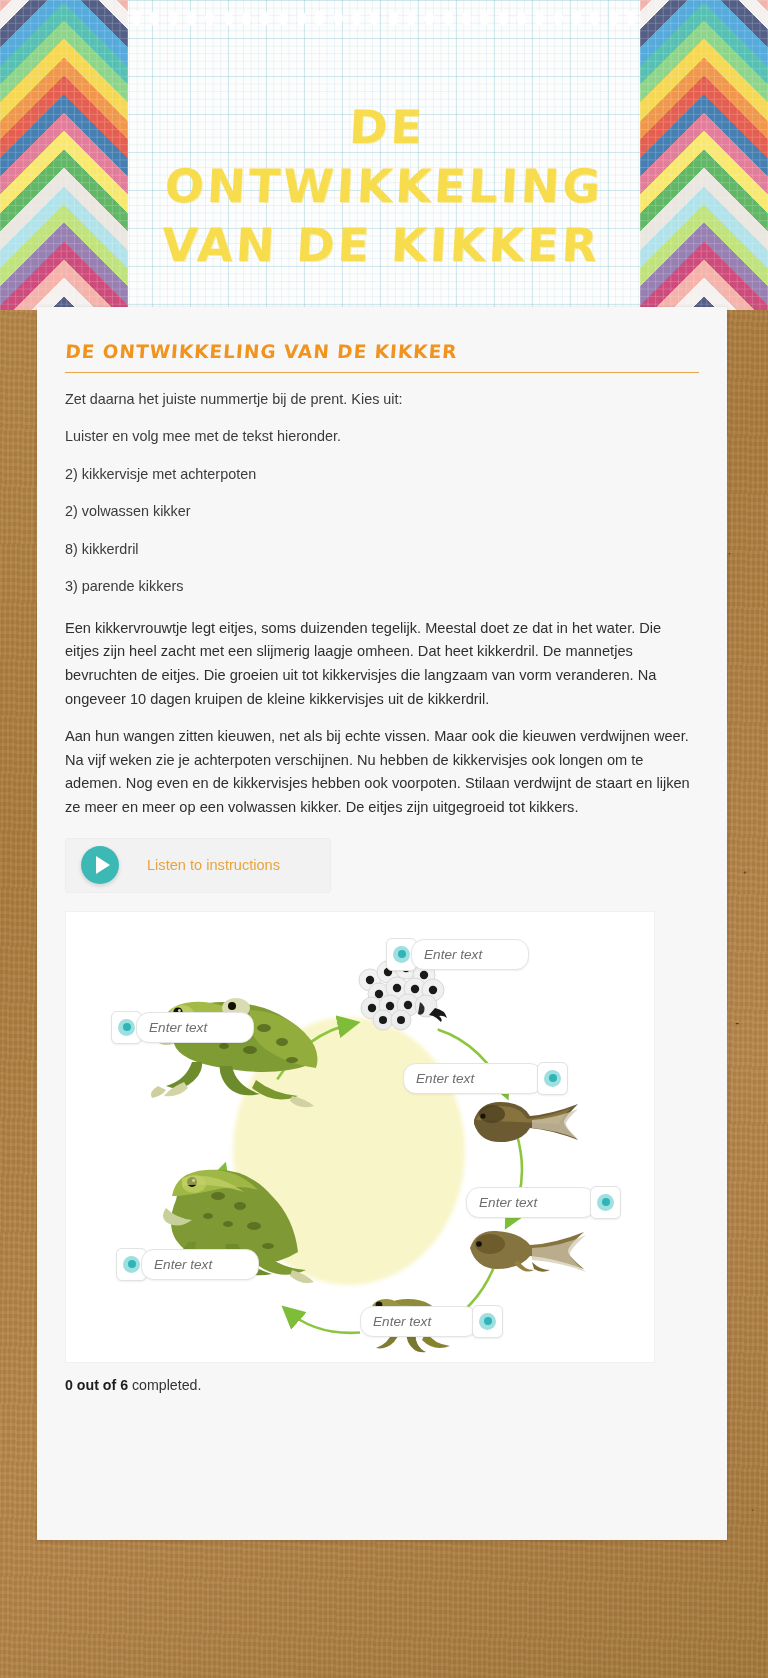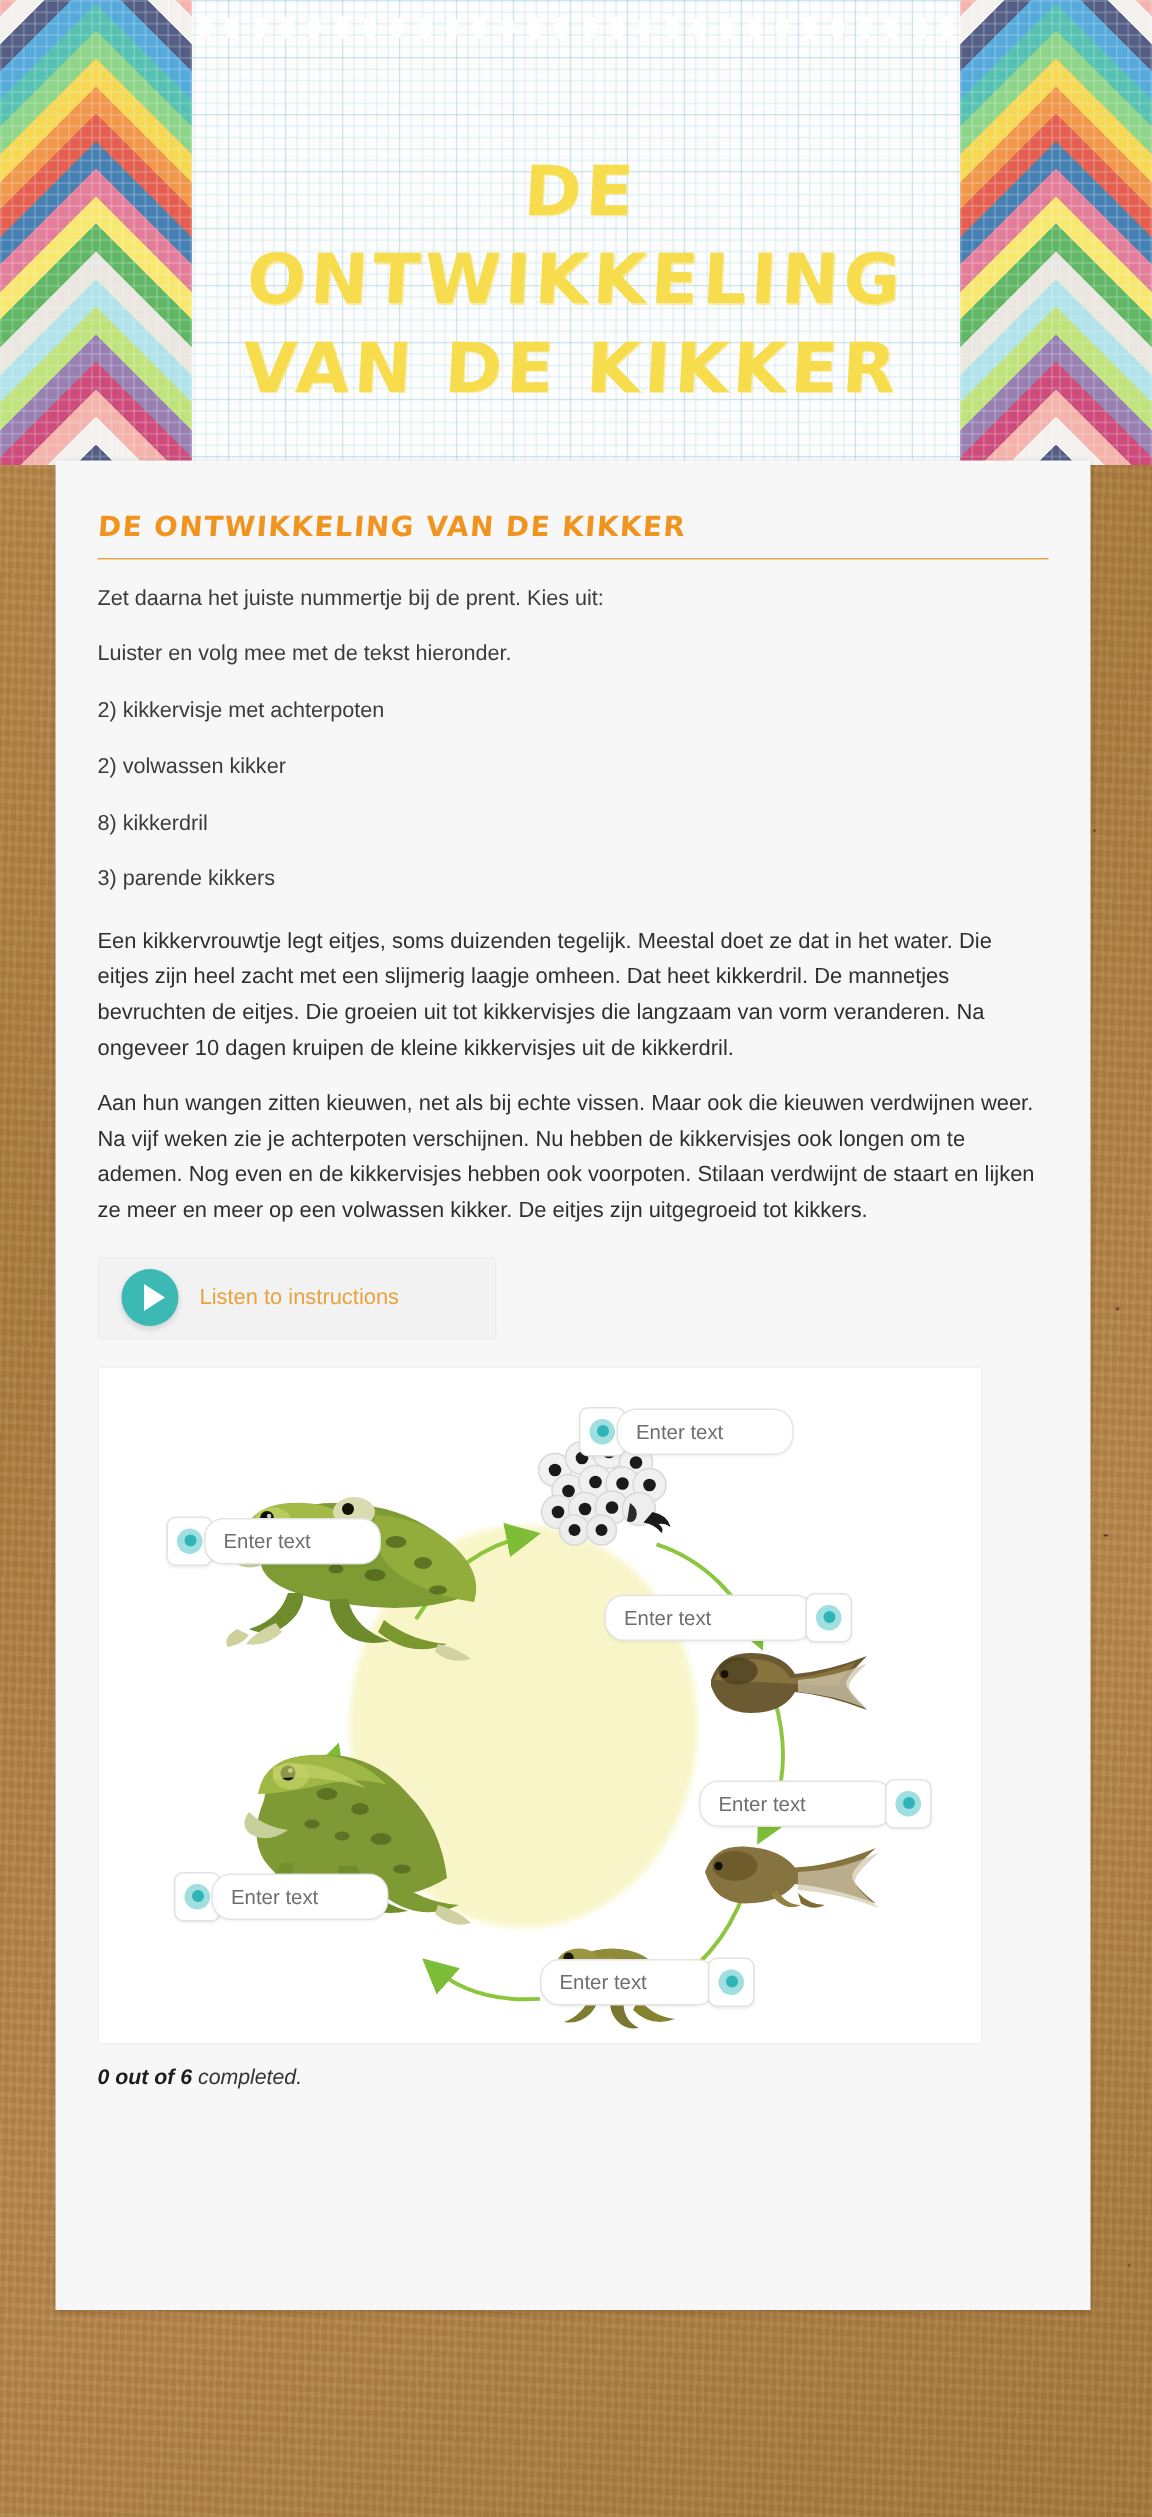--- a/index.html
+++ b/index.html
@@ -173,21 +173,21 @@
   
   .listen-btn {
     margin-top: 18px;
     width: 266px;
     height: 55px;
     background: #f2f2f2;
     border: 1px solid #ededed;
     border-radius: 3px;
     display: flex;
     align-items: center;
-    gap: 14px;
+    gap: 28px;
     padding-left: 15px;
     cursor: pointer;
   }
   .play-circle {
     width: 38px; height: 38px;
     border-radius: 50%;
     background: #3cb8b5;
     display: flex; align-items: center; justify-content: center;
     box-shadow: 0 2px 4px rgba(0,0,0,.14);
     flex: 0 0 auto;
@@ -263,29 +263,29 @@
     border-radius: 13px;
     box-shadow: 0 1px 2px rgba(0,0,0,.06);
     display: flex;
     align-items: center;
     padding: 0 12px;
     font-size: 13.6px;
     color: #6e6e6e;
     min-width: 118px;
     cursor: text;
     white-space: nowrap;
+    font-style: italic;
   }
   .answer-box:not(.rtl) .text-field { margin-left: -6px; }
   .answer-box.rtl .text-field { margin-right: -6px; }
 
   .status {
     margin: 14px 12px 0 28px;
     font-size: 14.2px;
     color: #333333;
-    font-style: italic;
   }
   .status b { font-weight: bold; color: #1d1d1d; }
 </style>
 </head>
 <body>
 
 <div class="banner">
   <div class="banner-grid"></div>
 
   <div class="chev left">

